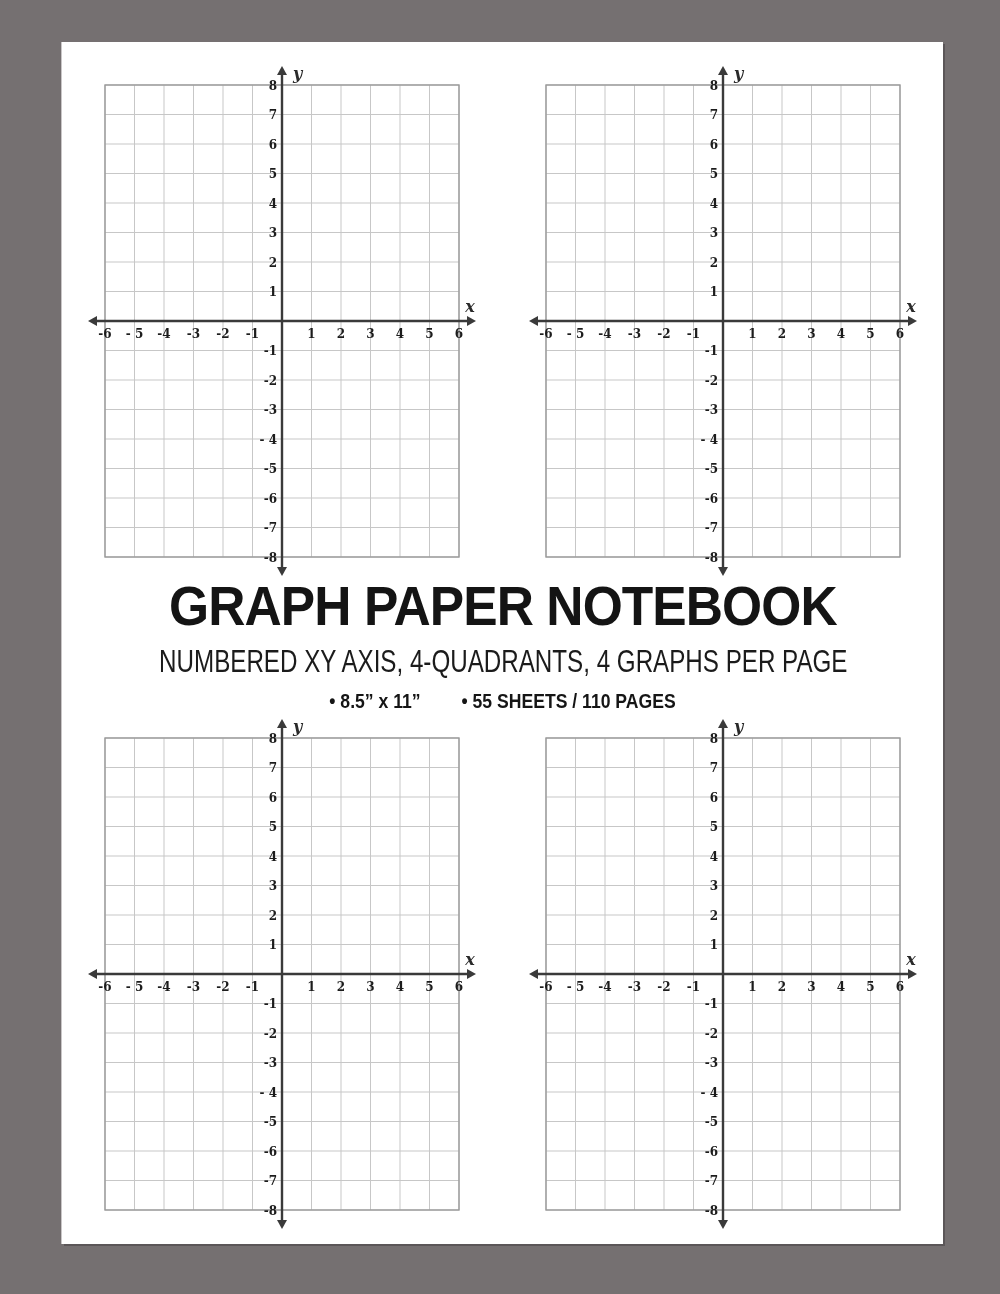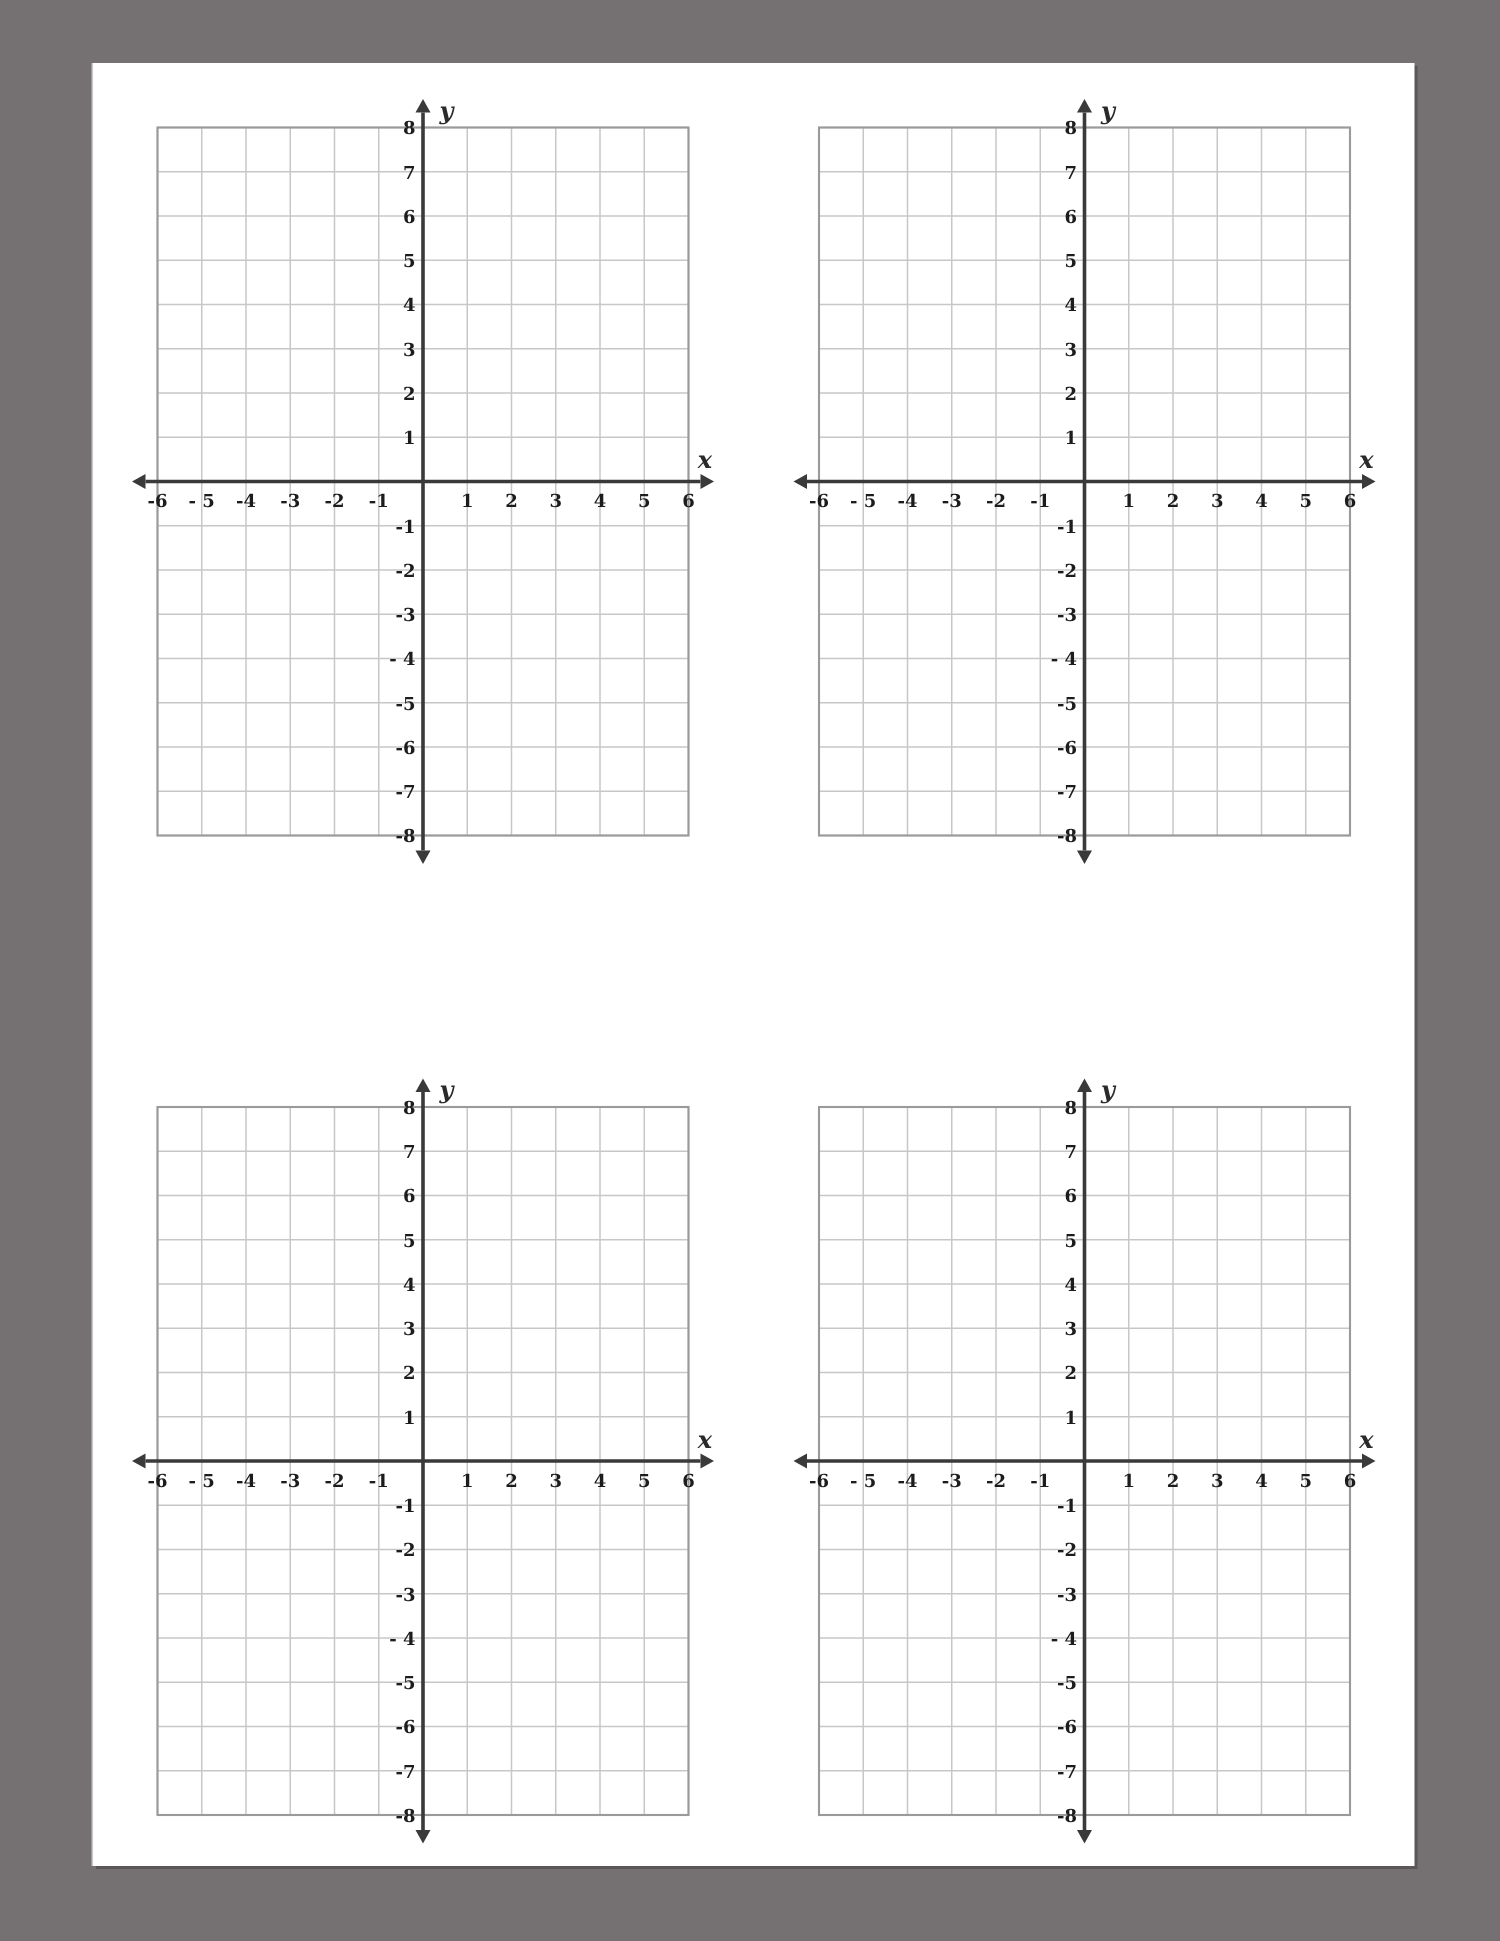--- a/index.html
+++ b/index.html
@@ -213,20 +213,29 @@
             <text x="197" y="469" class="tick" text-anchor="end">-7</text>
             <text x="197" y="498.5" class="tick" text-anchor="end">-8</text>
           </g>
           <g>
             <text x="390" y="249" class="axis-letter" text-anchor="middle">x</text>
             <text x="213" y="16" class="axis-letter" text-anchor="start">y</text>
           </g>
         </svg>
     </div>
 
+    <div class="title-block">
+      <div class="page-title">GRAPH PAPER NOTEBOOK</div>
+      <br>
+      <div class="page-subtitle">NUMBERED XY AXIS, 4-QUADRANTS, 4 GRAPHS PER PAGE</div>
+      <div class="spec-line">
+        <span class="spec-item">• 8.5” x 11”</span>
+        <span class="spec-item">• 55 SHEETS / 110 PAGES</span>
+      </div>
+    </div>
 
     <div class="graph g-bl">
       <svg class="graph-svg" viewBox="0 0 410 530">
           <g>
             <line x1="25" y1="22" x2="25" y2="494" stroke="#c7c7c7" stroke-width="1"></line>
             <line x1="54.5" y1="22" x2="54.5" y2="494" stroke="#c7c7c7" stroke-width="1"></line>
             <line x1="84" y1="22" x2="84" y2="494" stroke="#c7c7c7" stroke-width="1"></line>
             <line x1="113.5" y1="22" x2="113.5" y2="494" stroke="#c7c7c7" stroke-width="1"></line>
             <line x1="143" y1="22" x2="143" y2="494" stroke="#c7c7c7" stroke-width="1"></line>
             <line x1="172.5" y1="22" x2="172.5" y2="494" stroke="#c7c7c7" stroke-width="1"></line>

